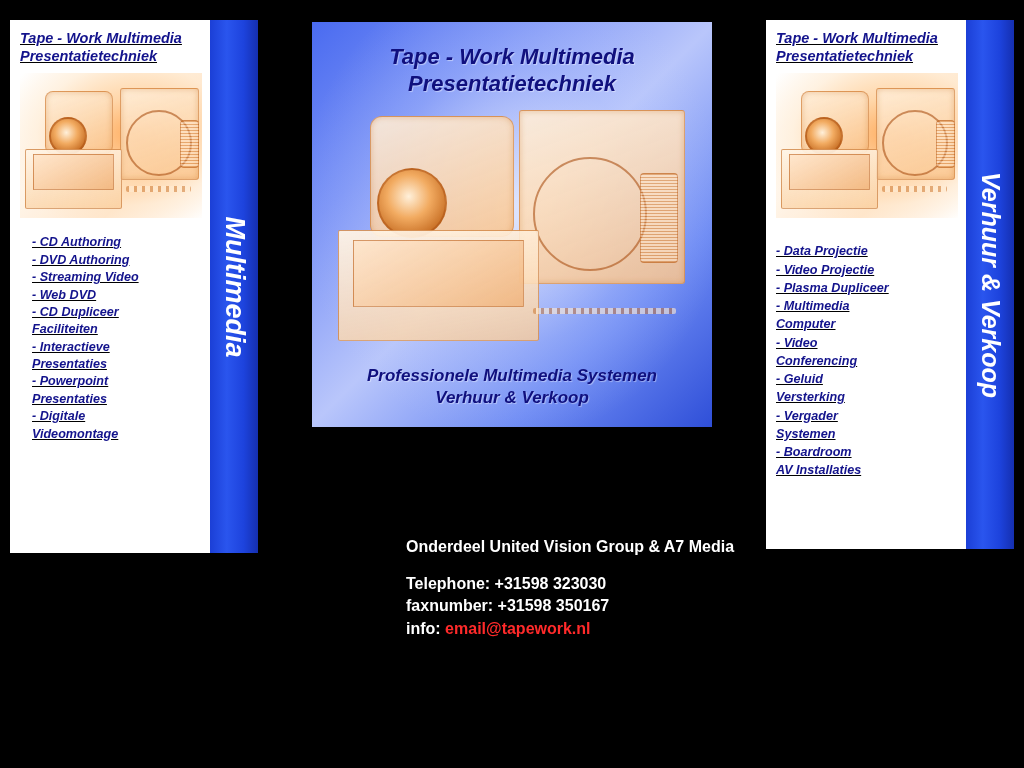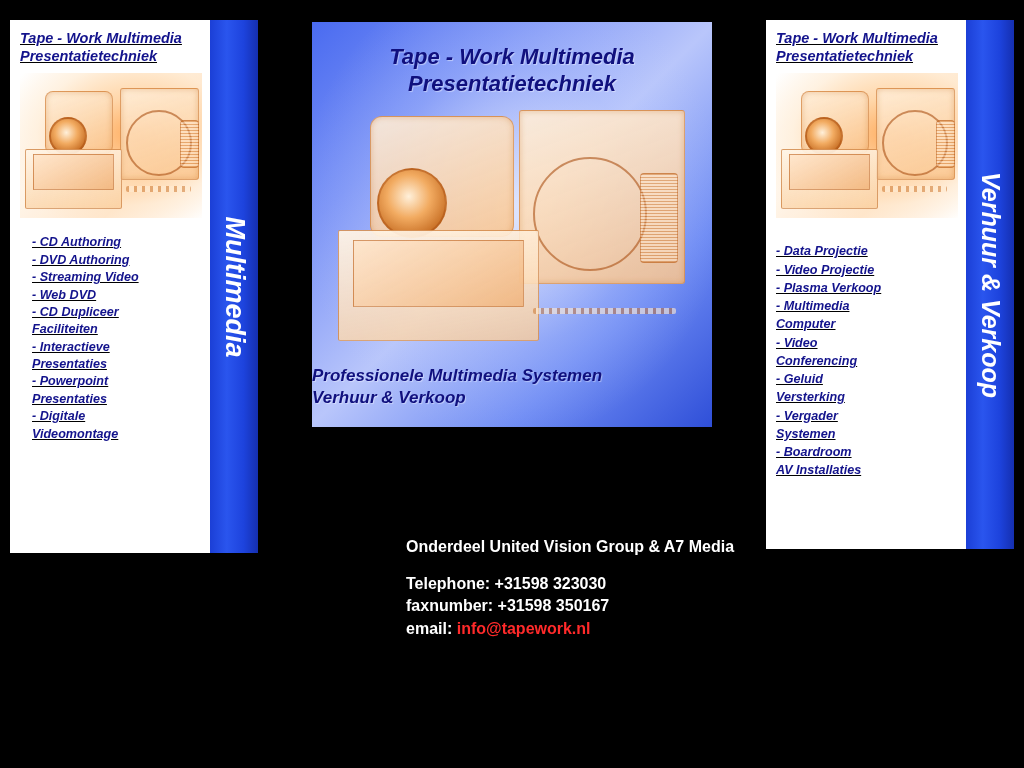--- a/index.html
+++ b/index.html
@@ -173,20 +173,21 @@
     width: 356px;
     height: 260px;
     background: none;
     overflow: hidden;
   }
   #center-footer {
     position: absolute;
     left: 0;
     right: 0;
     bottom: 18px;
+    text-align: center;
     color: #10107e;
     font-size: 17px;
     font-weight: bold;
     font-style: italic;
     line-height: 1.3;
     text-shadow: 1px 1px 1px rgba(255,255,255,0.4);
   }
   #center-footer .ln { display: block; }
 
   
@@ -324,21 +325,21 @@
       <div class="lens2" style="left:16%; top:30%; width:34px; height:34px;"></div>
       <div class="laptop" style="left:3%; top:52%; width:52%; height:40%;">
         <div class="screen"></div>
       </div>
       <div class="btnrow" style="left:58%; top:78%; width:36%;"></div>
     </div>
 
     <div class="bullets" style="padding-top:32px; line-height:1.45;">
       <div class="item">-  Data Projectie</div>
       <div class="item">-  Video Projectie</div>
-      <div class="item">-  Plasma Verkoop</div>
+      <div class="item">-  Plasma Dupliceer</div>
       <div class="item">-  Multimedia
     Computer</div>
       <div class="item">-  Video
     Conferencing</div>
       <div class="item">-  Geluid
     Versterking</div>
       <div class="item">-  Vergader
     Systemen</div>
       <div class="item">-  Boardroom
     AV Installaties</div>
@@ -348,16 +349,16 @@
   <div class="spine">
     <span class="spine-text" id="right-spine-label">Verhuur &amp; Verkoop</span>
   </div>
 </div>
 
 <div id="contact">
   <div class="org">Onderdeel United Vision Group &amp; A7 Media</div>
   <div class="line">Telephone: +31598 323030</div>
   <div class="line">faxnumber: +31598 350167</div>
   <div class="line">
-    <span class="email-label">email:</span>
-    <a class="email" href="#">info@tapework.nl</a>
+    <span class="email-label">info:</span>
+    <a class="email" href="#">email@tapework.nl</a>
   </div>
 </div>
 
 </body></html>

